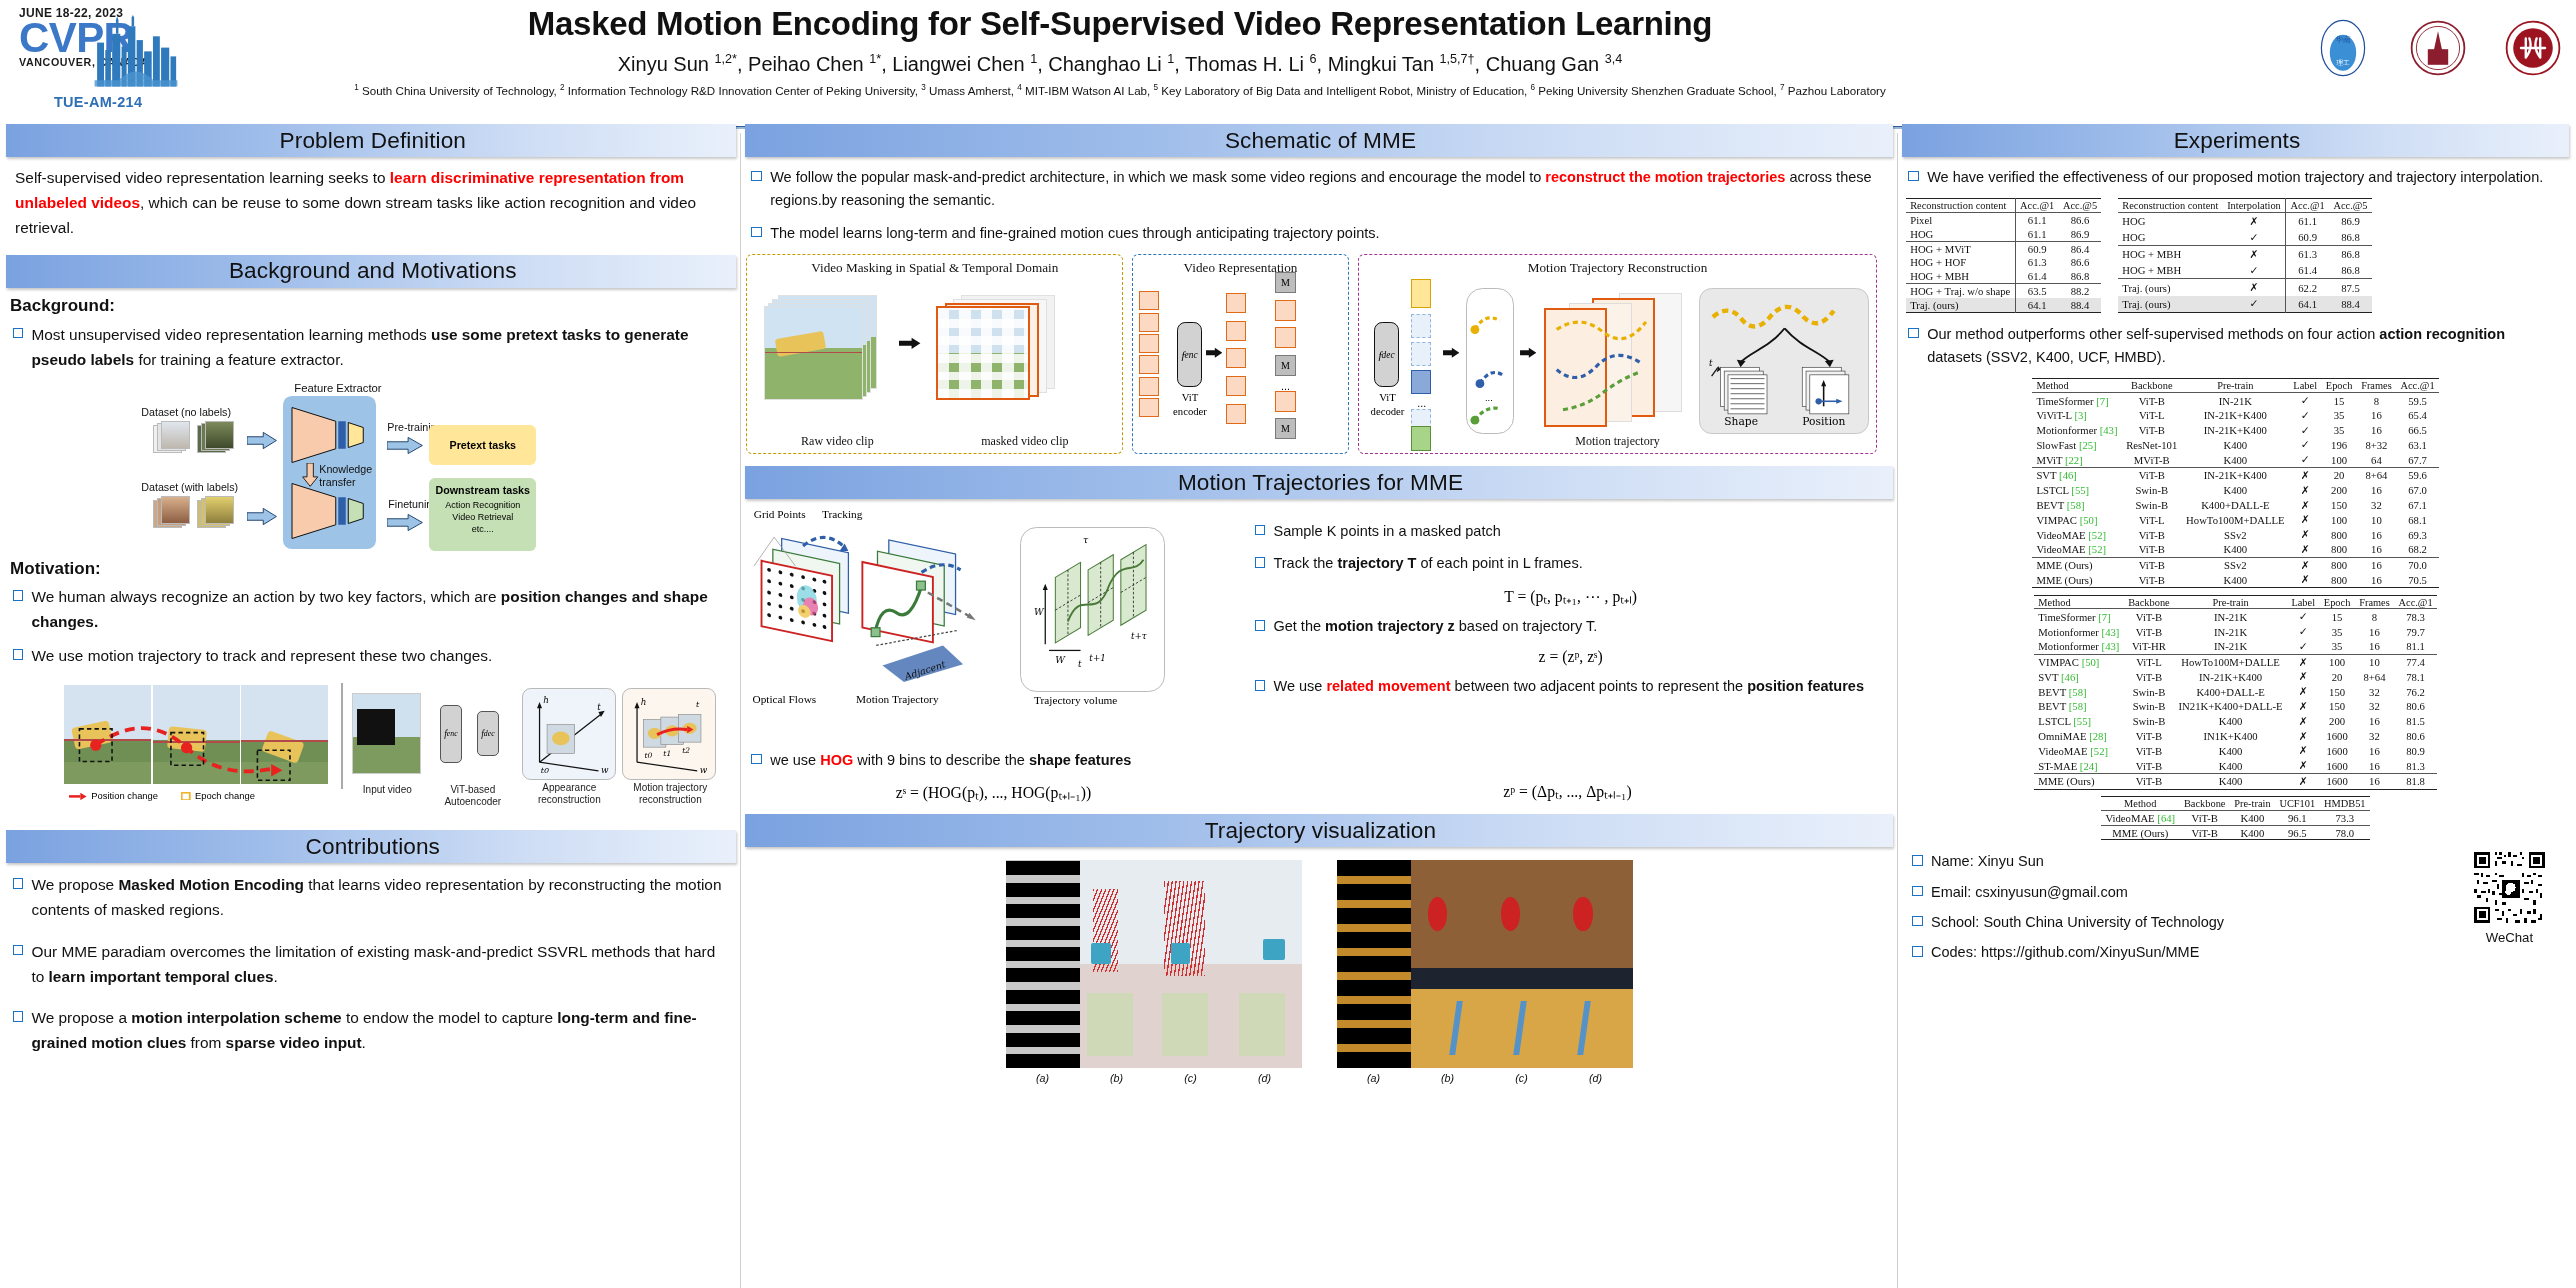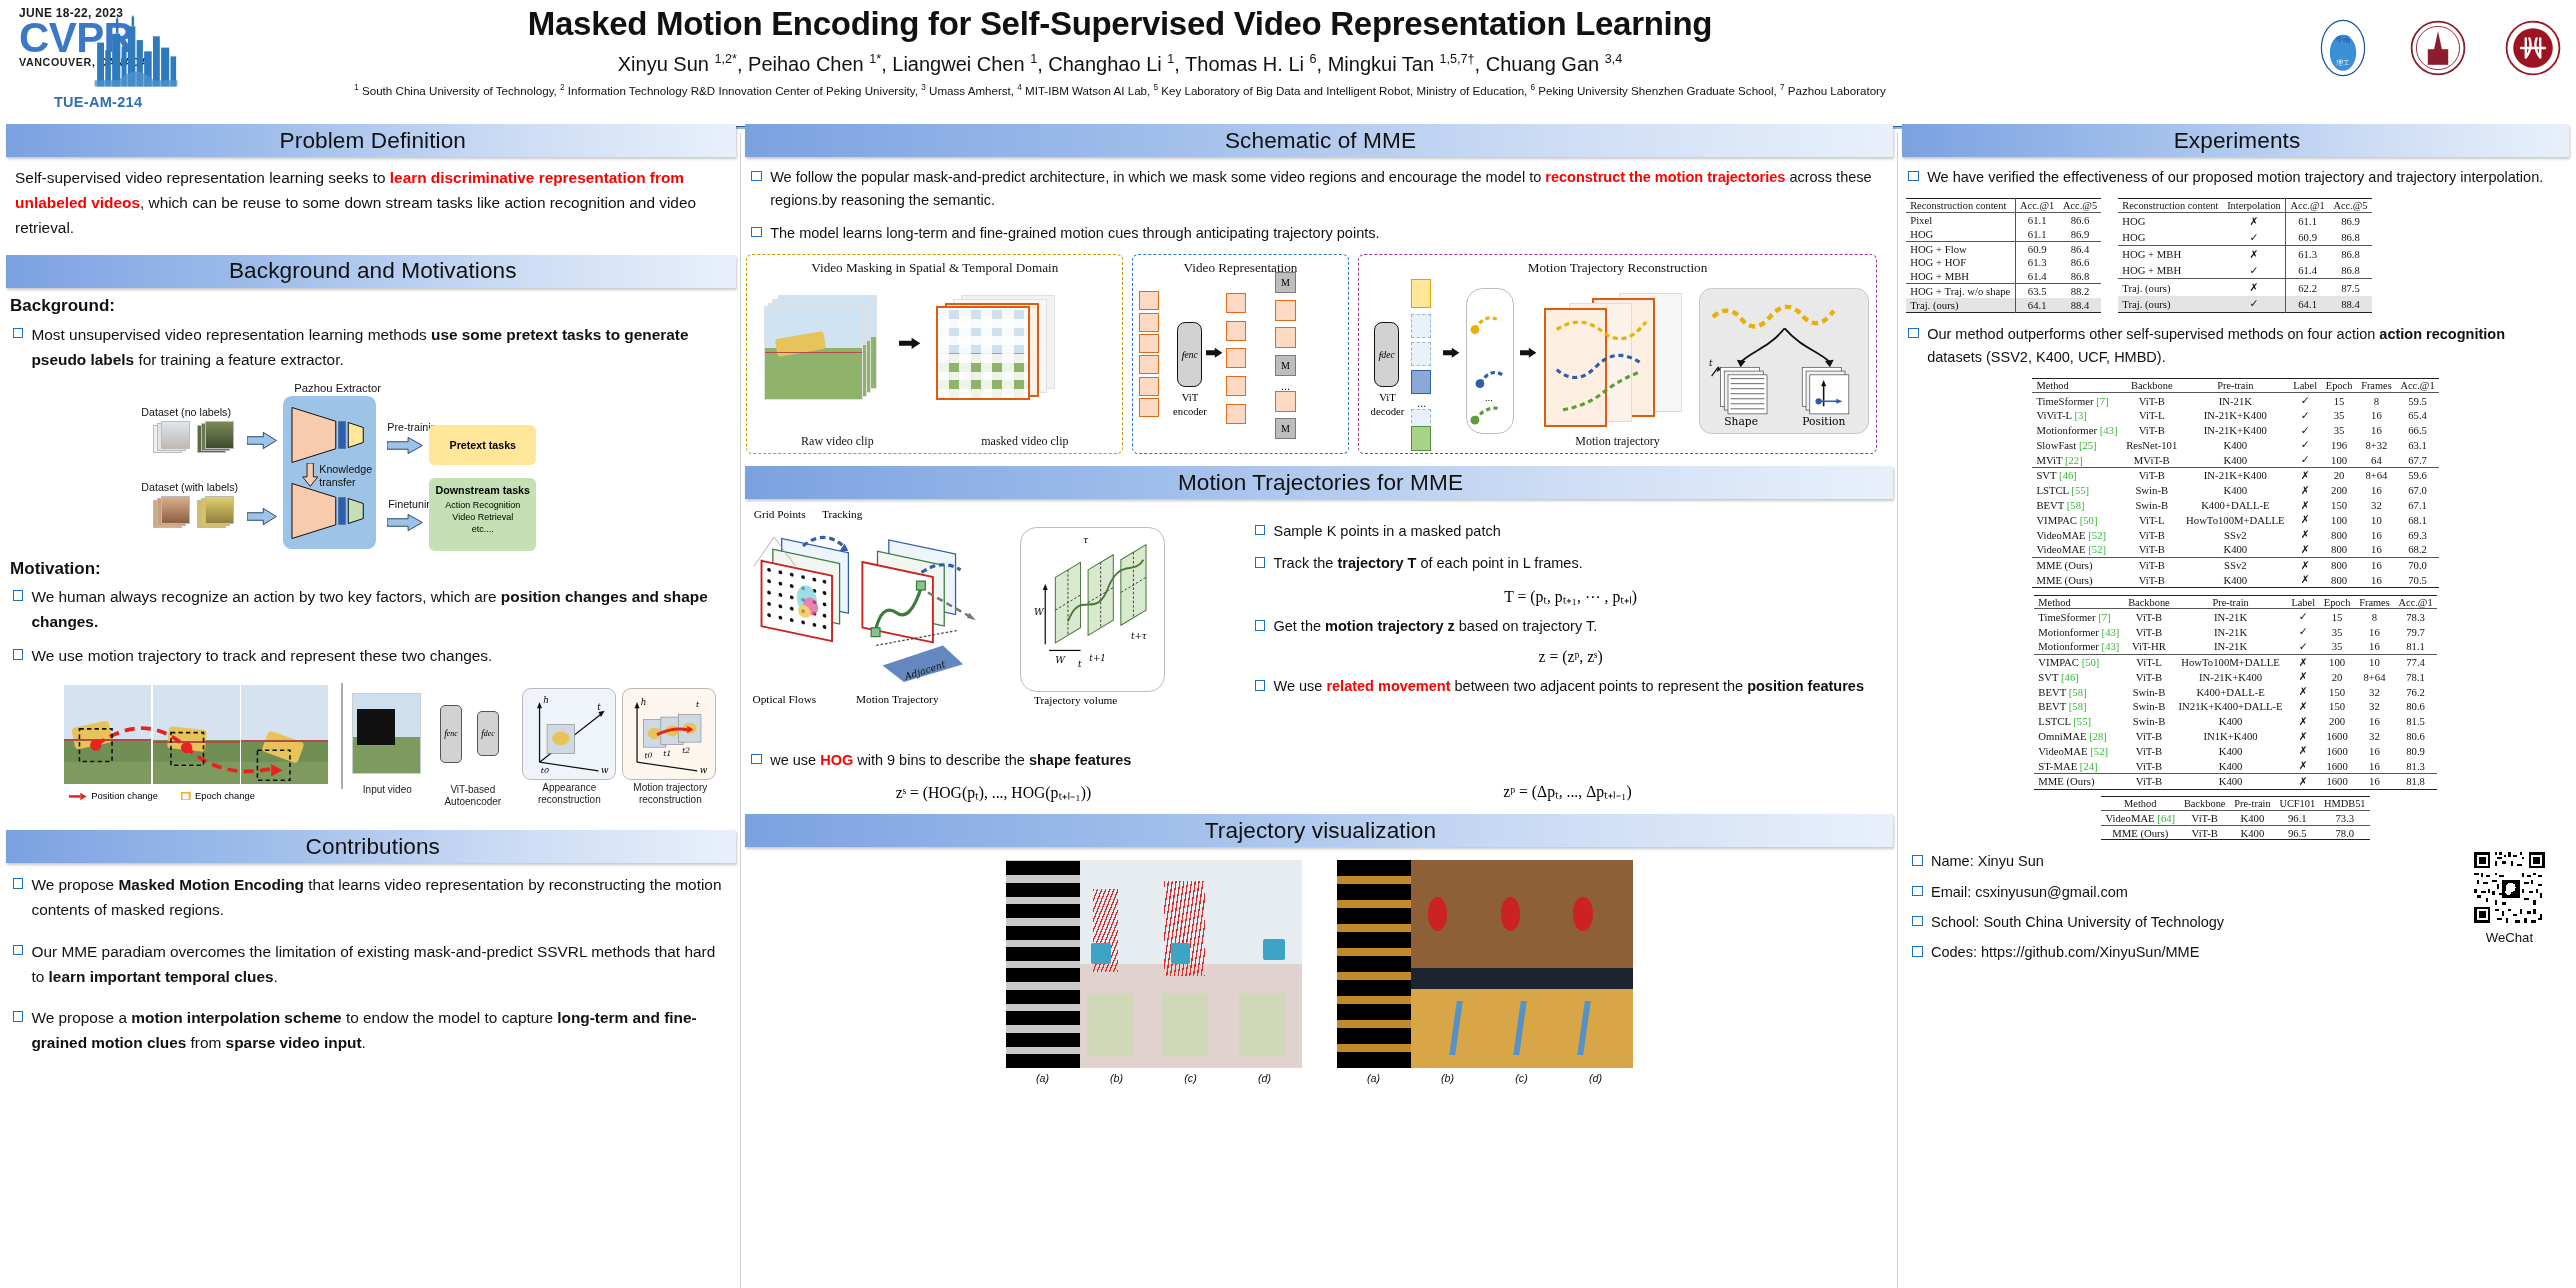--- a/index.html
+++ b/index.html
@@ -240,21 +240,21 @@
       <div class="subhead">Background:</div>
 
       <div class="bullet">
         <span class="bx"></span>
         <span class="btxt">
           <span>Most unsupervised video representation learning methods </span><b>use some pretext tasks to generate pseudo labels</b><span> for training a feature extractor.</span>
         </span>
       </div>
 
       <div class="bgfig">
-        <div class="lbl" style="left:247px; top:0; font-size:11.3px;">Pazhou Extractor</div>
+        <div class="lbl" style="left:247px; top:0; font-size:11.3px;">Feature Extractor</div>
         <div class="lbl" style="left:94px; top:24px;">Dataset (no labels)</div>
         <div class="lbl" style="left:94px; top:99px;">Dataset (with labels)</div>
 
         <div class="imgstack" style="left:106px; top:39px; width:88px; height:38px;">
           <div class="sh" style="left:0;top:3.8px;background:#efefef"></div>
           <div class="sh" style="left:3.8px;top:1.9px;background:#e4e4e4"></div>
           <div class="sh" style="left:7.5px;top:0;background:linear-gradient(#dfe6ee,#bfb8ae)"></div>
           <div class="sh" style="left:44px;top:3.8px;background:#5b6b4a"></div>
           <div class="sh" style="left:48px;top:1.9px;background:#6b7a52"></div>
           <div class="sh" style="left:52px;top:0;background:linear-gradient(#7d8a5a,#3f4a2c)"></div>
@@ -862,21 +862,21 @@
               <td>Pixel</td>
               <td class="ctr vline">61.1</td>
               <td class="ctr">86.6</td>
             </tr>
             <tr>
               <td>HOG</td>
               <td class="ctr vline">61.1</td>
               <td class="ctr">86.9</td>
             </tr>
             <tr class="t-mid">
-              <td>HOG + Flow</td>
+              <td>HOG + MViT</td>
               <td class="ctr vline">60.9</td>
               <td class="ctr">86.4</td>
             </tr>
             <tr>
               <td>HOG + HOF</td>
               <td class="ctr vline">61.3</td>
               <td class="ctr">86.6</td>
             </tr>
             <tr>
               <td>HOG + MBH</td>

